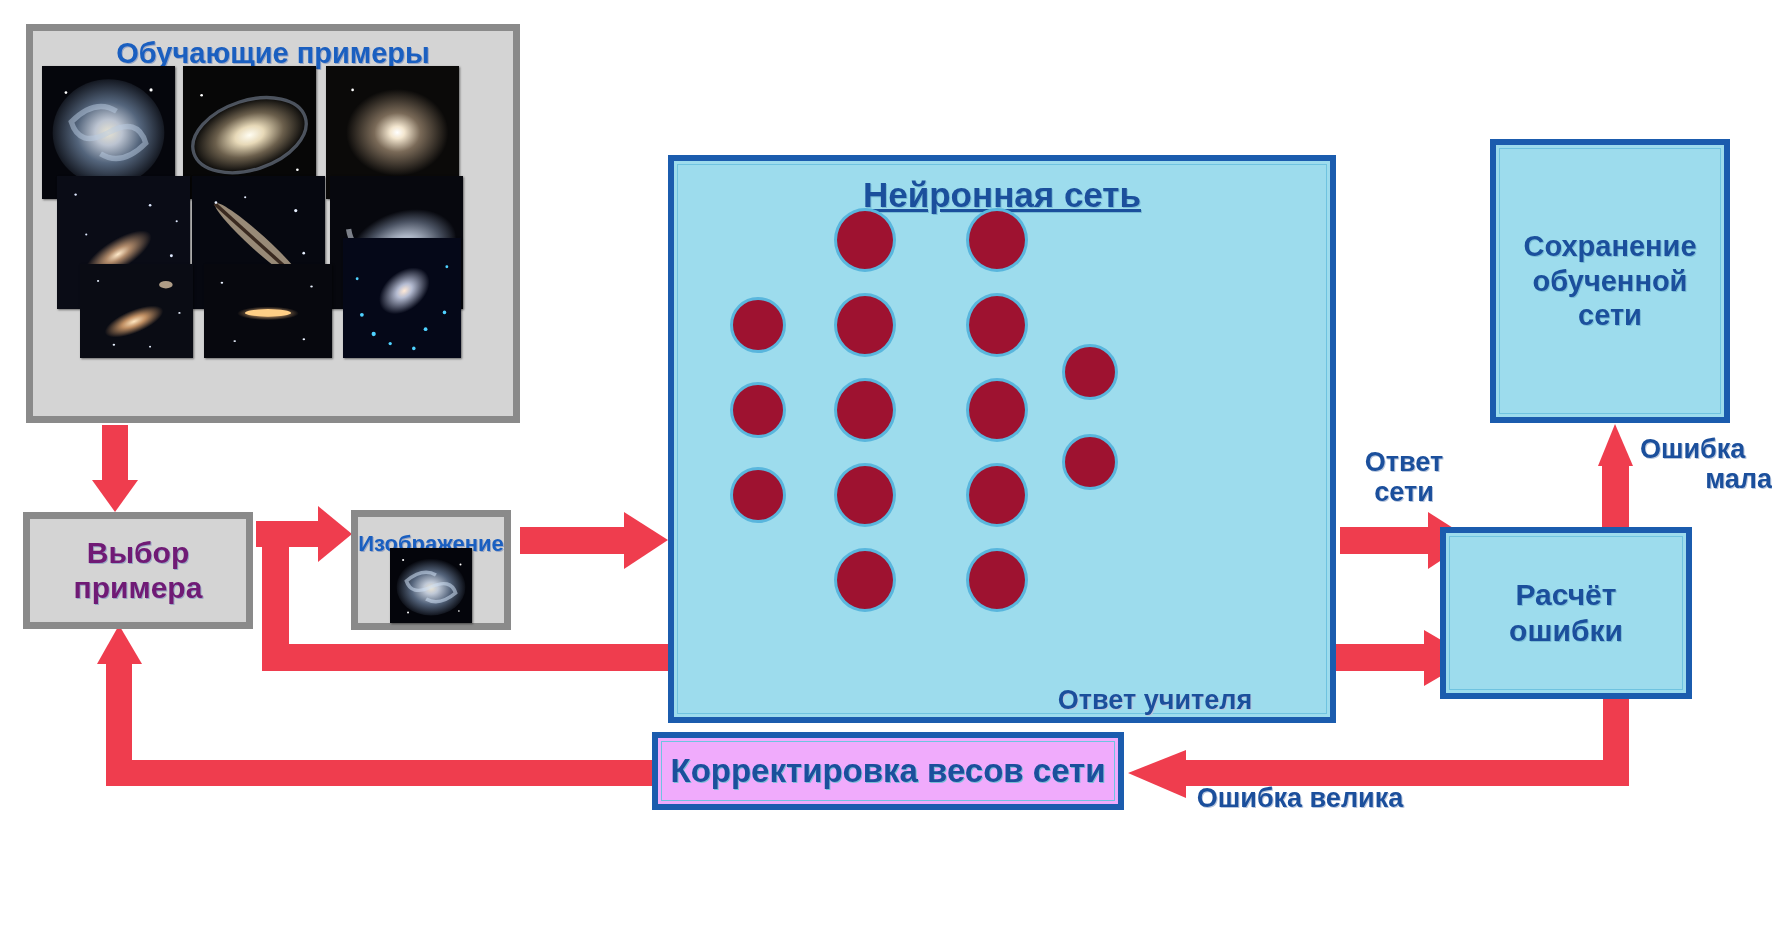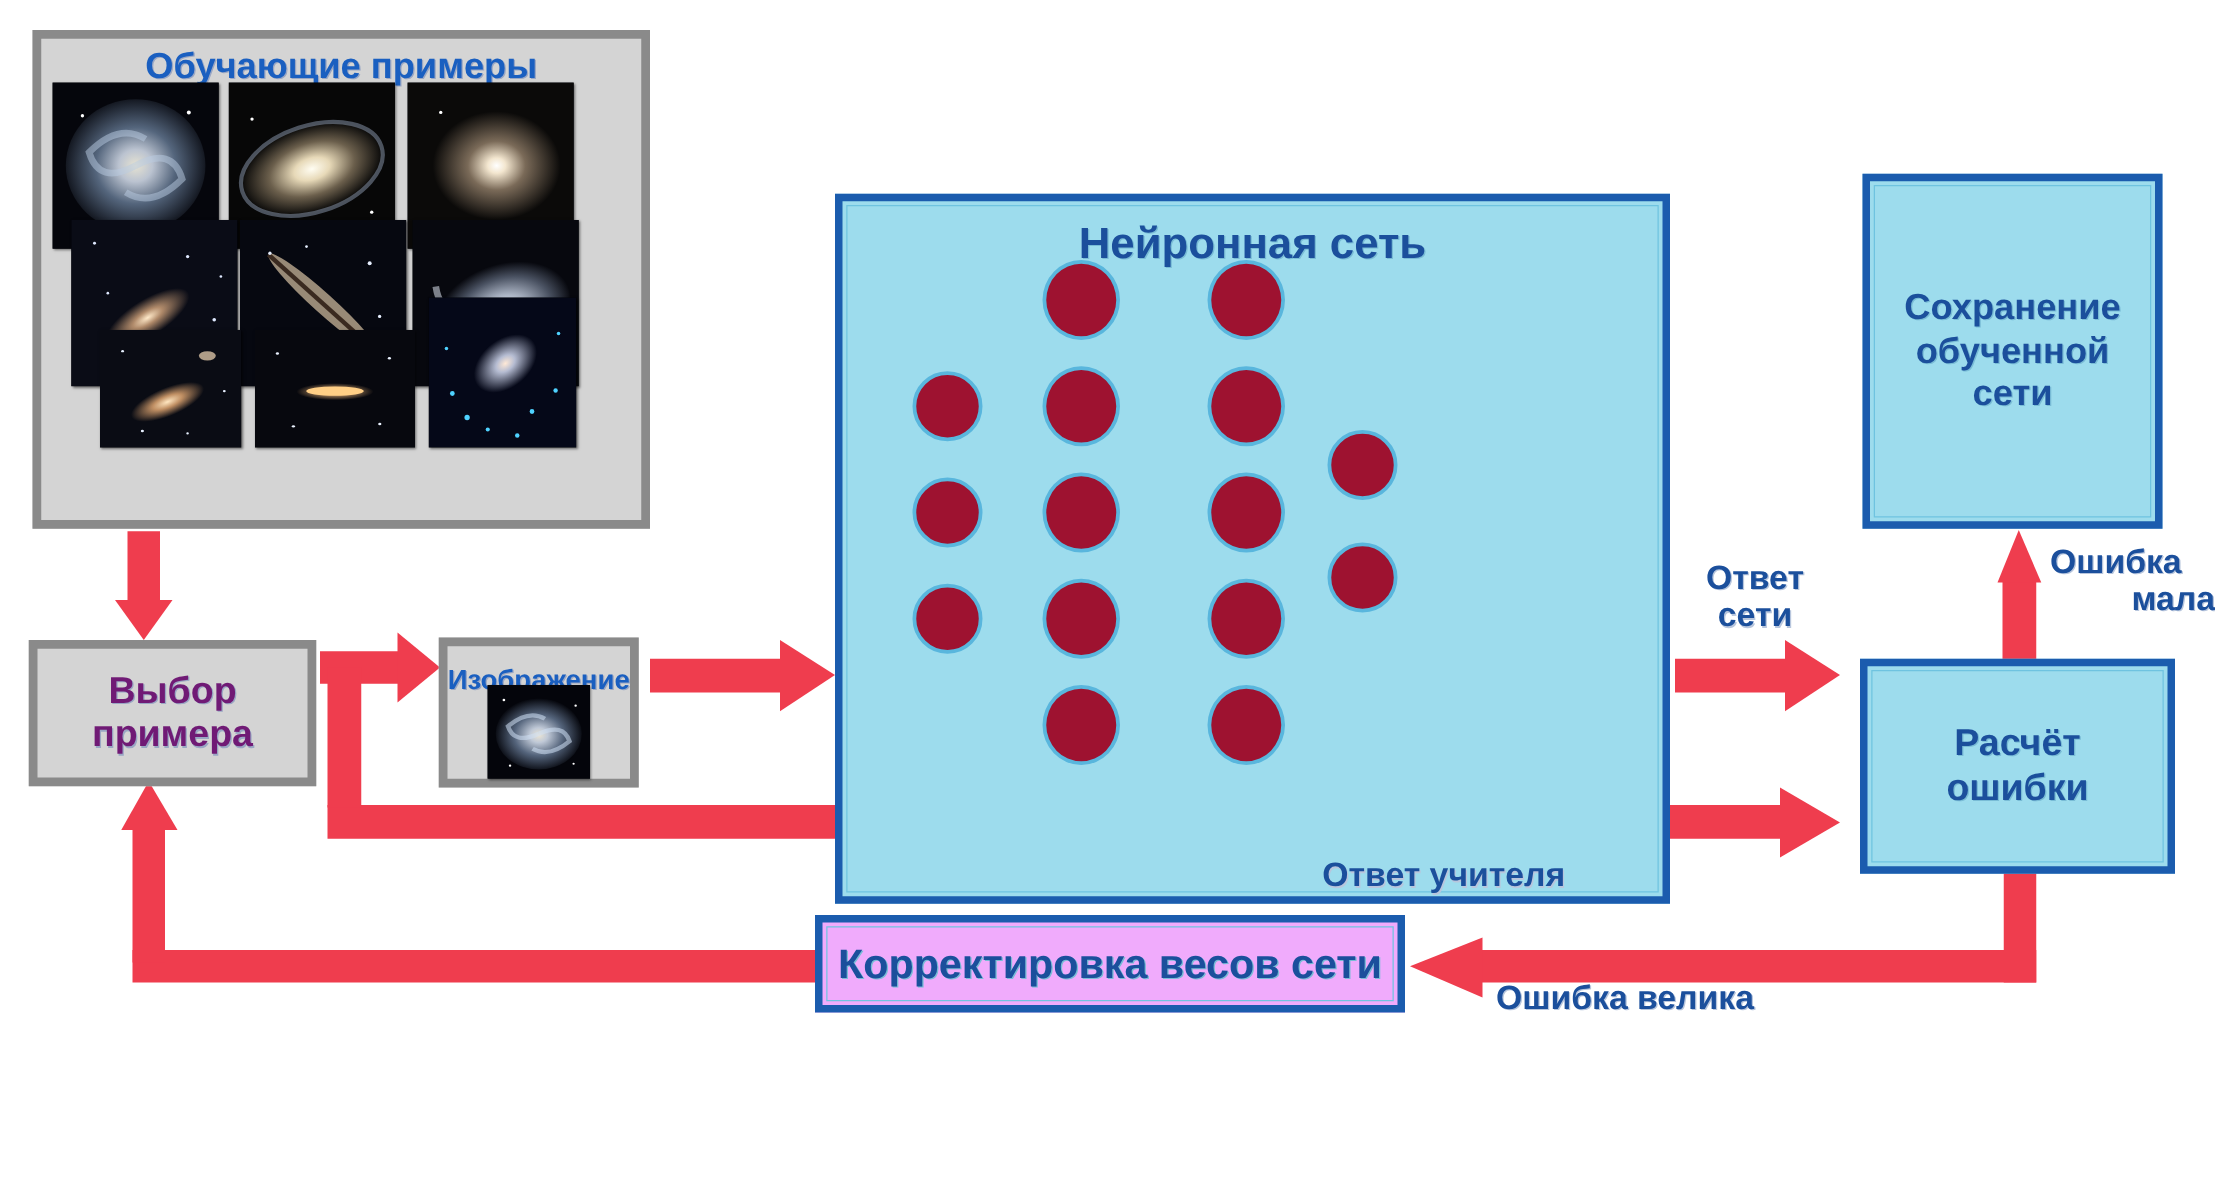--- a/index.html
+++ b/index.html
@@ -373,21 +373,21 @@
           <circle cx="16" cy="16" r="1.3"></circle>
           <circle cx="86" cy="22" r="1.2"></circle>
           <circle cx="22" cy="86" r="1.2"></circle>
           <circle cx="84" cy="84" r="1.1"></circle>
         </g>
     </svg>
   </div>
 
   <div class="abs" style="left:668px;top:155px;width:668px;height:568px;background:#9ddced;border:6px solid #1b5cae;box-sizing:border-box;">
     <div style="position:absolute;inset:3px;border:1px solid #6fc3e0;"></div>
-    <div style="position:relative;color:#1b4f9c;font-weight:bold;font-size:35px;text-align:center;margin-top:14px;text-shadow:1px 1px 0 #79bcd6;">Нейронная сеть</div>
+    <div style="position:relative;color:#1b4f9c;font-weight:bold;font-size:35px;text-align:center;margin-top:14px;text-shadow:1px 1px 0 #79bcd6;text-decoration:underline;">Нейронная сеть</div>
   </div>
 
   <div class="neuron" style="left:730px;top:297px;width:56px;height:56px;"></div>
   <div class="neuron" style="left:730px;top:382px;width:56px;height:56px;"></div>
   <div class="neuron" style="left:730px;top:467px;width:56px;height:56px;"></div>
 
   <div class="neuron" style="left:834px;top:208px;width:62px;height:64px;"></div>
   <div class="neuron" style="left:834px;top:293px;width:62px;height:64px;"></div>
   <div class="neuron" style="left:834px;top:378px;width:62px;height:64px;"></div>
   <div class="neuron" style="left:834px;top:463px;width:62px;height:64px;"></div>
@@ -404,21 +404,21 @@
 
   <div class="abs" style="left:1490px;top:139px;width:240px;height:284px;background:#9ddced;border:6px solid #1b5cae;box-sizing:border-box;display:flex;align-items:center;justify-content:center;">
     <div style="position:absolute;inset:3px;border:1px solid #6fc3e0;"></div>
     <div style="position:relative;color:#1b4f9c;font-weight:bold;font-size:29px;line-height:1.2;text-align:center;text-shadow:1px 1px 0 #79bcd6;">
       <div>Сохранение</div>
       <div>обученной</div>
       <div>сети</div>
     </div>
   </div>
 
-  <div class="abs" style="left:1488px;top:527px;width:252px;height:172px;background:#9ddced;border:6px solid #1b5cae;box-sizing:border-box;display:flex;align-items:center;justify-content:center;">
+  <div class="abs" style="left:1440px;top:527px;width:252px;height:172px;background:#9ddced;border:6px solid #1b5cae;box-sizing:border-box;display:flex;align-items:center;justify-content:center;">
     <div style="position:absolute;inset:3px;border:1px solid #6fc3e0;"></div>
     <div style="position:relative;color:#1b4f9c;font-weight:bold;font-size:30px;line-height:1.2;text-align:center;text-shadow:1px 1px 0 #79bcd6;">
       <div>Расчёт</div>
       <div>ошибки</div>
     </div>
   </div>
 
   <div class="abs" style="left:652px;top:732px;width:472px;height:78px;background:#f0abfc;border:6px solid #1b5cae;box-sizing:border-box;display:flex;align-items:center;justify-content:center;">
     <div style="position:absolute;inset:3px;border:1px solid #6fc3e0;"></div>
     <div style="position:relative;color:#1b4f9c;font-weight:bold;font-size:33px;text-align:center;text-shadow:1px 1px 0 #79bcd6;">Корректировка весов сети</div>

